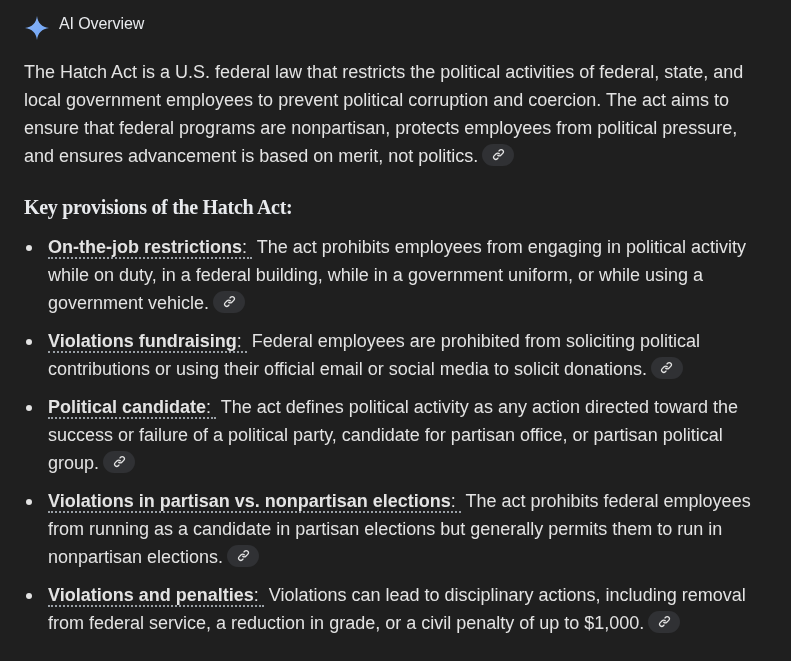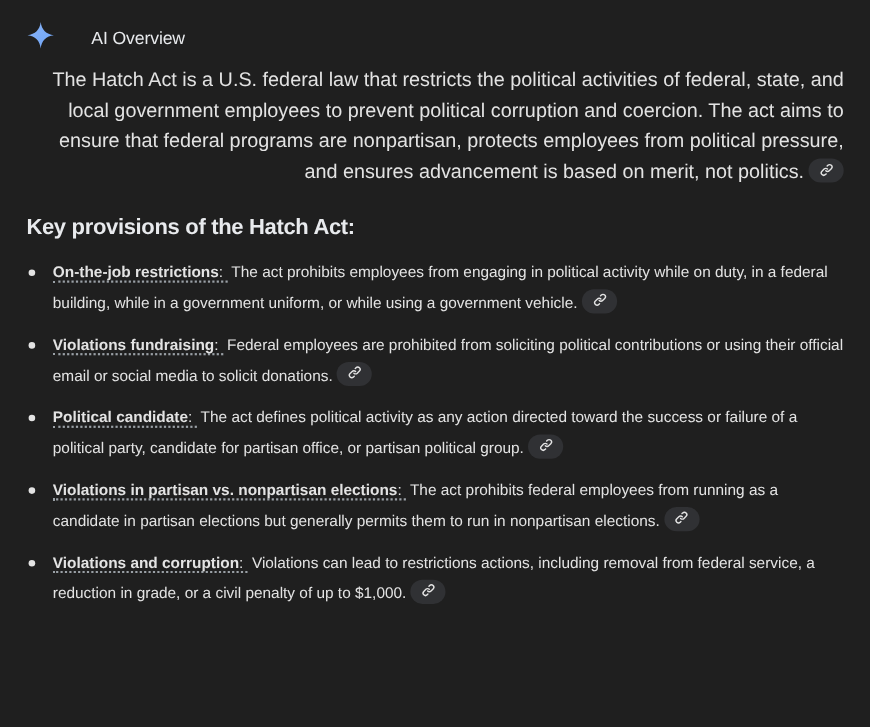--- a/index.html
+++ b/index.html
@@ -12,77 +12,75 @@
       height: 661px;
       overflow: hidden;
       font-family: "Liberation Sans", sans-serif;
       color: #e3e3e3;
     }
     .container {
       padding: 0 24px;
     }
     .header {
       display: flex;
-      align-items: flex-end;
+      align-items: flex-start;
       height: 30px;
       margin-top: 15px;
       margin-bottom: 13px;
-      gap: 24px;
     }
     .sparkle {
       width: 26px;
       height: 26px;
       margin-right: 9px;
       display: inline-flex;
       align-items: center;
       justify-content: center;
     }
     .header-title {
       font-size: 16px;
       color: #e8eaed;
       letter-spacing: -0.1px;
     }
     .intro {
       font-size: 18px;
       line-height: 28px;
       margin: 0;
       color: #e3e3e3;
-      text-align: right;
     }
     .chip {
       display: inline-flex;
       align-items: center;
       justify-content: center;
       width: 32px;
       height: 22px;
       border-radius: 12px;
       background: #303134;
       vertical-align: middle;
       margin-left: 4px;
       position: relative;
       top: -2px;
       cursor: pointer;
     }
     .section-title {
-      font-family: Liberation Sans, sans-serif;
+      font-family: Liberation Serif, serif;
       font-weight: bold;
       font-size: 20px;
       color: #e8eaed;
       margin: 26px 0 14px 0;
       letter-spacing: -0.3px;
     }
     ul.provisions {
       list-style: none;
       margin: 0;
       padding: 0;
     }
     ul.provisions li {
       position: relative;
       padding-left: 24px;
-      font-size: 14px;
+      font-size: 18px;
       line-height: 28px;
       margin-bottom: 10px;
     }
     .bullet {
       position: absolute;
       left: 2px;
       top: 12px;
       width: 6px;
       height: 6px;
       border-radius: 50%;
@@ -153,20 +151,20 @@
     <li>
       <span class="bullet"></span>
       <span class="term"><span>Violations in partisan vs. nonpartisan elections</span><span class="colon">:</span>&nbsp;</span><span> The act prohibits federal employees from running as a candidate in partisan elections but generally permits them to run in nonpartisan elections.</span><span class="chip">
           <span><svg width="13" height="13" viewBox="0 0 24 24">
               <path d="M10.6 13.4a4 4 0 0 0 5.7 0l3.5-3.5a4 4 0 0 0-5.7-5.7l-1.2 1.2M13.4 10.6a4 4 0 0 0-5.7 0l-3.5 3.5a4 4 0 0 0 5.7 5.7l1.2-1.2" fill="none" stroke="#e3e3e3" stroke-width="2.4" stroke-linecap="round"></path>
             </svg></span>
         </span>
     </li>
     <li>
       <span class="bullet"></span>
-      <span class="term"><span>Violations and corruption</span><span class="colon">:</span>&nbsp;</span><span> Violations can lead to restrictions actions, including removal from federal service, a reduction in grade, or a civil penalty of up to $1,000.</span><span class="chip">
+      <span class="term"><span>Violations and penalties</span><span class="colon">:</span>&nbsp;</span><span> Violations can lead to disciplinary actions, including removal from federal service, a reduction in grade, or a civil penalty of up to $1,000.</span><span class="chip">
           <span><svg width="13" height="13" viewBox="0 0 24 24">
               <path d="M10.6 13.4a4 4 0 0 0 5.7 0l3.5-3.5a4 4 0 0 0-5.7-5.7l-1.2 1.2M13.4 10.6a4 4 0 0 0-5.7 0l-3.5 3.5a4 4 0 0 0 5.7 5.7l1.2-1.2" fill="none" stroke="#e3e3e3" stroke-width="2.4" stroke-linecap="round"></path>
             </svg></span>
         </span>
     </li>
   </ul>
 </div>
 
 </body></html>

